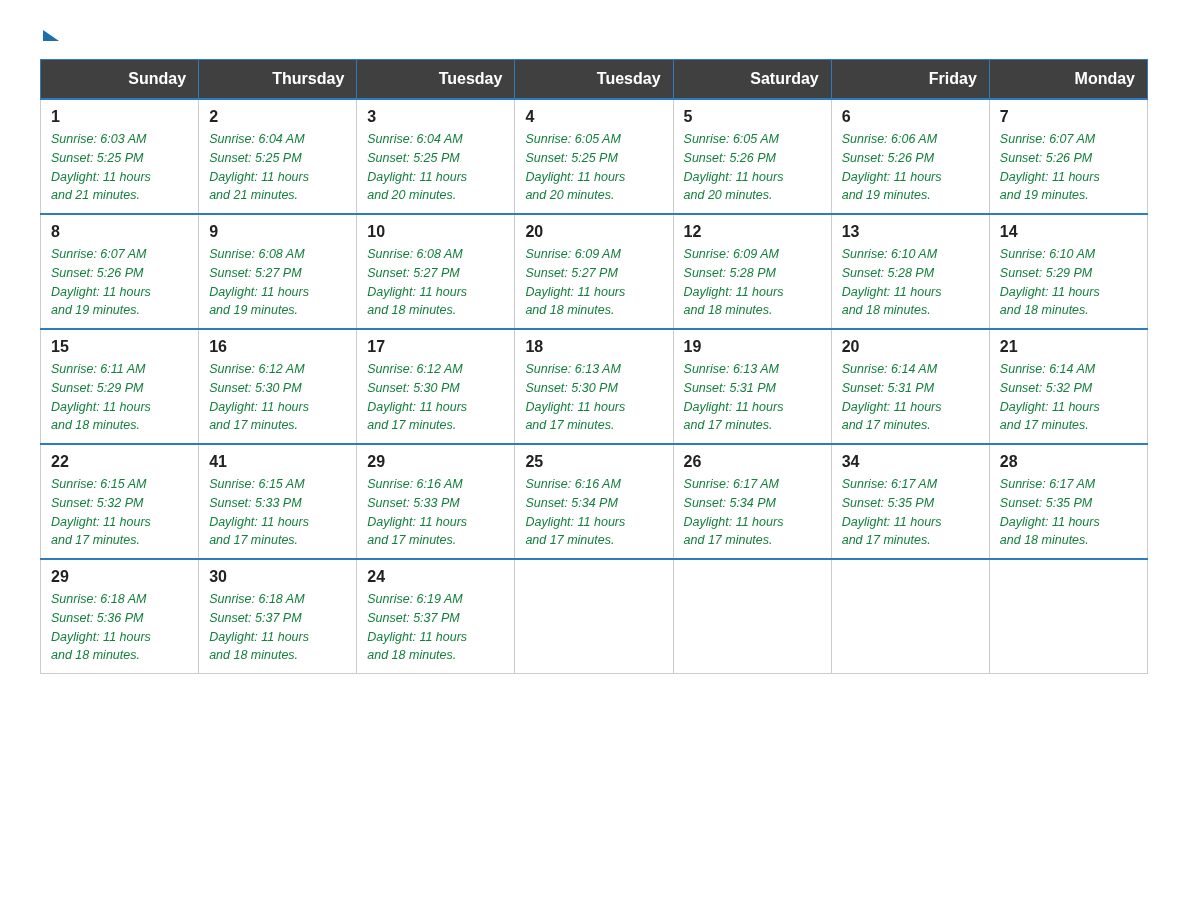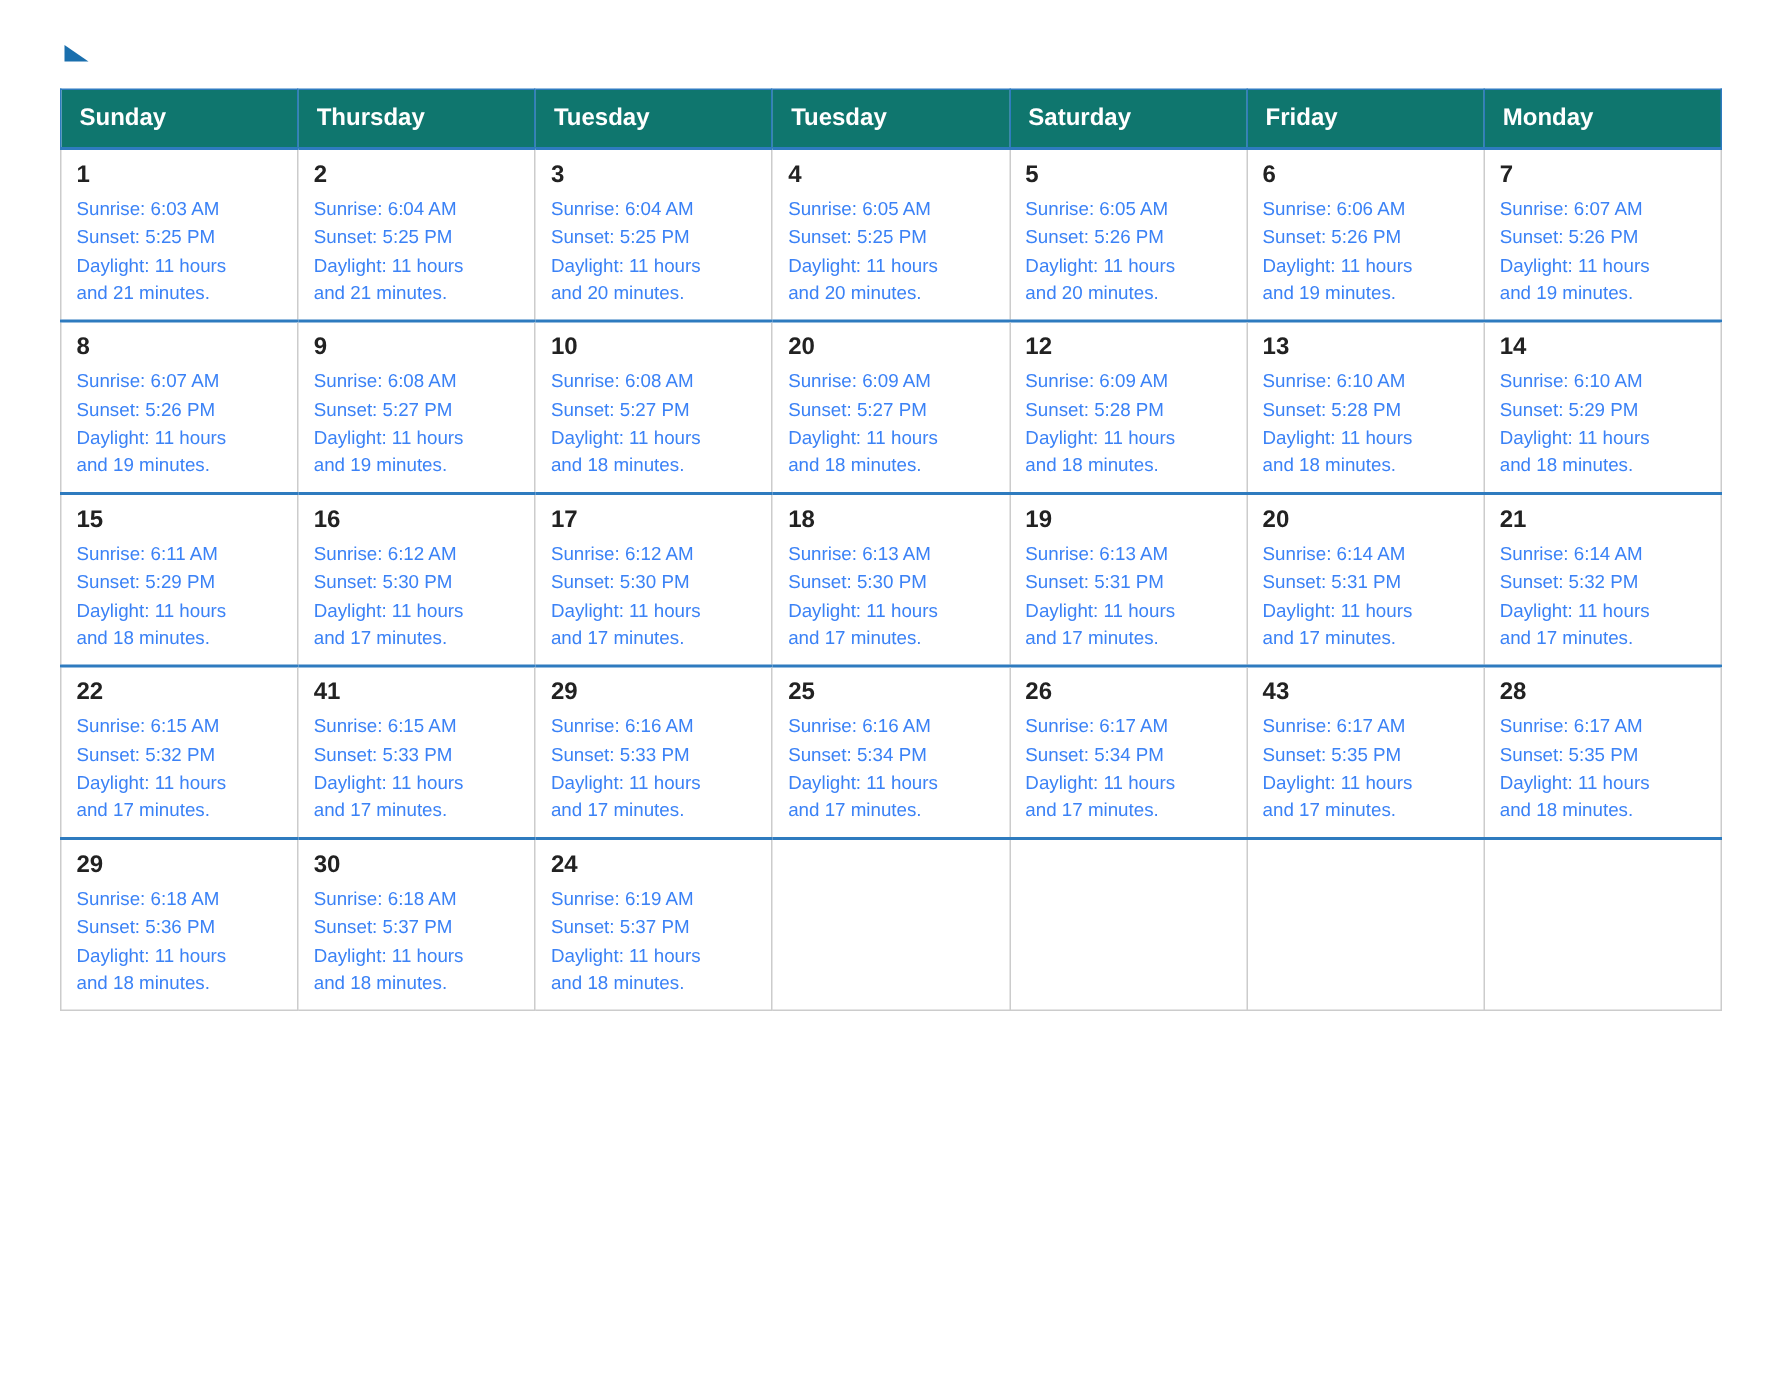--- a/index.html
+++ b/index.html
@@ -34,26 +34,26 @@
       font-size: 20px;
       color: #444;
       margin-top: 4px;
     }
     .calendar-table {
       width: 100%;
       border-collapse: collapse;
       border: 1px solid #ccc;
     }
     .calendar-table th {
-      background-color: #0f766e;
+      background-color: #404040;
       color: #fff;
       font-size: 16px;
       font-weight: bold;
       padding: 10px 12px;
-      text-align: left;
+      text-align: right;
       border: 1px solid #2e7bbf;
       margin-top: 25px;
     }
     .calendar-table td {
       vertical-align: top;
       padding: 8px 10px;
       border: 1px solid #ccc;
       width: 14.28%;
       min-height: 100px;
       font-size: 13px;
@@ -61,22 +61,23 @@
     }
     .day-num {
       font-size: 16px;
       font-weight: bold;
       color: #222;
       display: block;
       margin-bottom: 4px;
     }
     .day-info {
       font-size: 12.5px;
-      color: #3b82f6;
+      color: #15803d;
       line-height: 1.5;
+      font-style: italic;
     }
     .empty-cell {
       background: #fff;
     }
     tr.week-row td {
       border-top: 2px solid #2e7bbf;
     }
     .logo-row {
       display: flex;
       align-items: center;
@@ -239,21 +240,21 @@
         </td>
         <td>
           <span class="day-num">25</span>
           <div class="day-info">Sunrise: 6:16 AM<br>Sunset: 5:34 PM<br>Daylight: 11 hours<br>and 17 minutes.</div>
         </td>
         <td>
           <span class="day-num">26</span>
           <div class="day-info">Sunrise: 6:17 AM<br>Sunset: 5:34 PM<br>Daylight: 11 hours<br>and 17 minutes.</div>
         </td>
         <td>
-          <span class="day-num">43</span>
+          <span class="day-num">34</span>
           <div class="day-info">Sunrise: 6:17 AM<br>Sunset: 5:35 PM<br>Daylight: 11 hours<br>and 17 minutes.</div>
         </td>
         <td>
           <span class="day-num">28</span>
           <div class="day-info">Sunrise: 6:17 AM<br>Sunset: 5:35 PM<br>Daylight: 11 hours<br>and 18 minutes.</div>
         </td>
       </tr>
       <tr class="week-row">
         <td>
           <span class="day-num">29</span>

